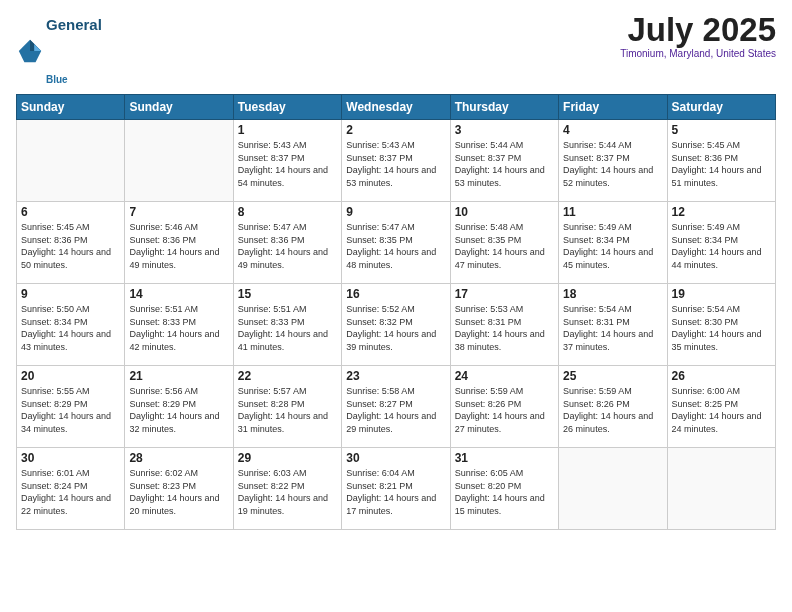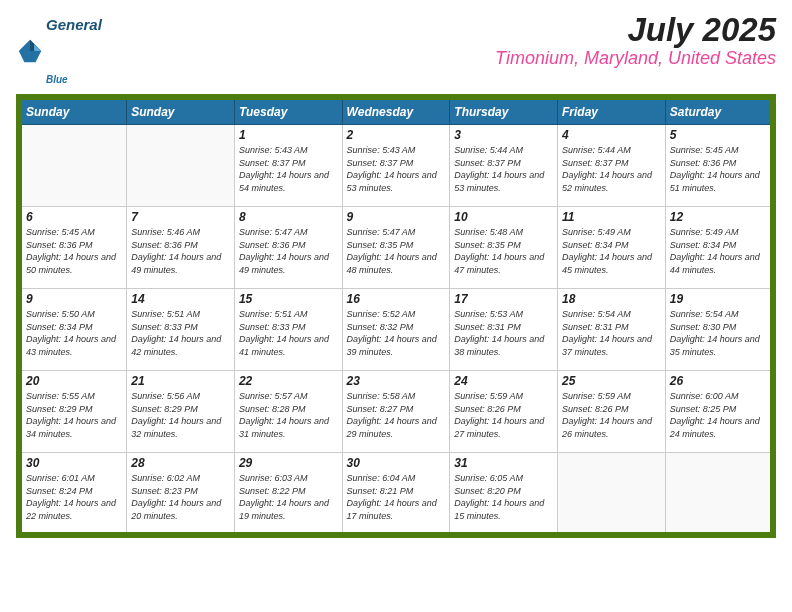--- a/index.html
+++ b/index.html
@@ -8,21 +8,20 @@
       background: #fff;
       width: 792px;
       height: 612px;
       overflow: hidden;
     }
     .page {
       width: 792px;
       height: 498px;
       background: #fff;
       padding: 12px 16px 8px 16px;
-      font-style: italic;
     }
     .header {
       display: flex;
       justify-content: space-between;
       align-items: flex-start;
       margin-bottom: 8px;
     }
     .logo {
       display: flex;
       align-items: center;
@@ -36,27 +35,27 @@
     .title-block {
       text-align: right;
     }
     .month-title {
       font-size: 33px;
       font-weight: bold;
       color: #222;
       line-height: 1.1;
     }
     .location {
-      font-size: 18px;
-      color: #ec4899;
+      font-size: 10px;
+      color: #4c1d95;
     }
     .calendar {
       width: 100%;
       border-collapse: collapse;
-      border: 6px solid #4d7c0f;
+      border: 1px solid #4d7c0f;
       padding-left: 20px;
     }
     .calendar th {
       background-color: #2471a3;
       color: #fff;
       font-size: 12px;
       font-weight: bold;
       padding: 5px 4px;
       text-align: left;
       border: 1px solid #1a5276;

